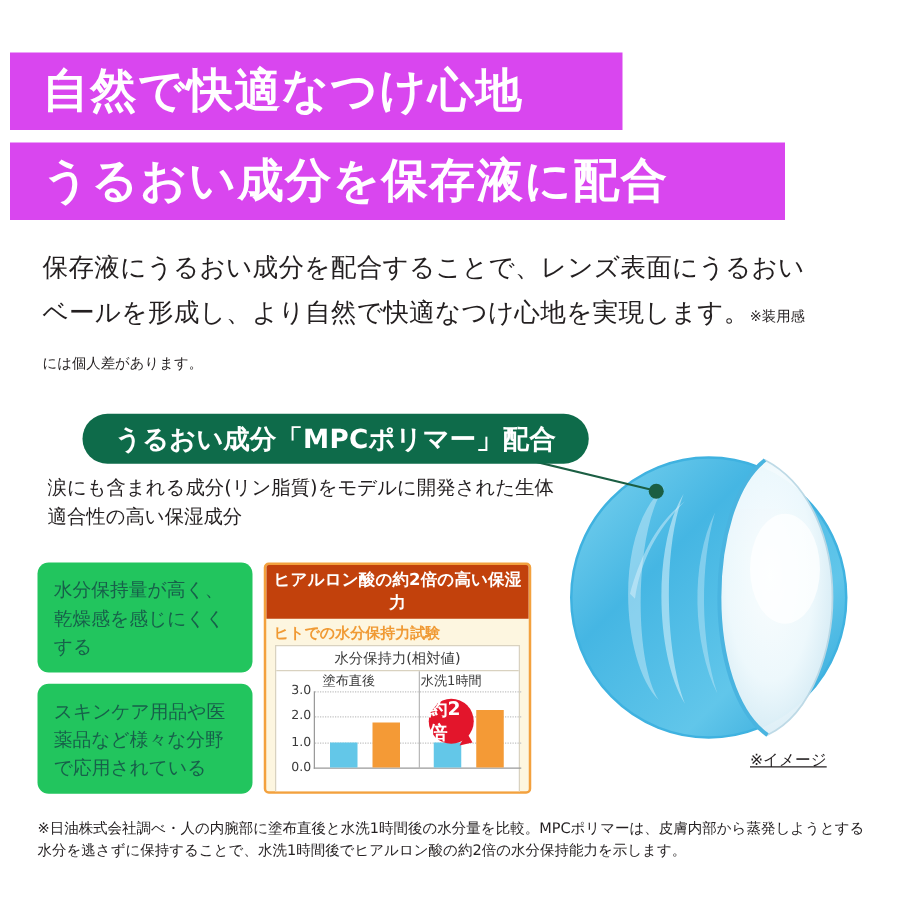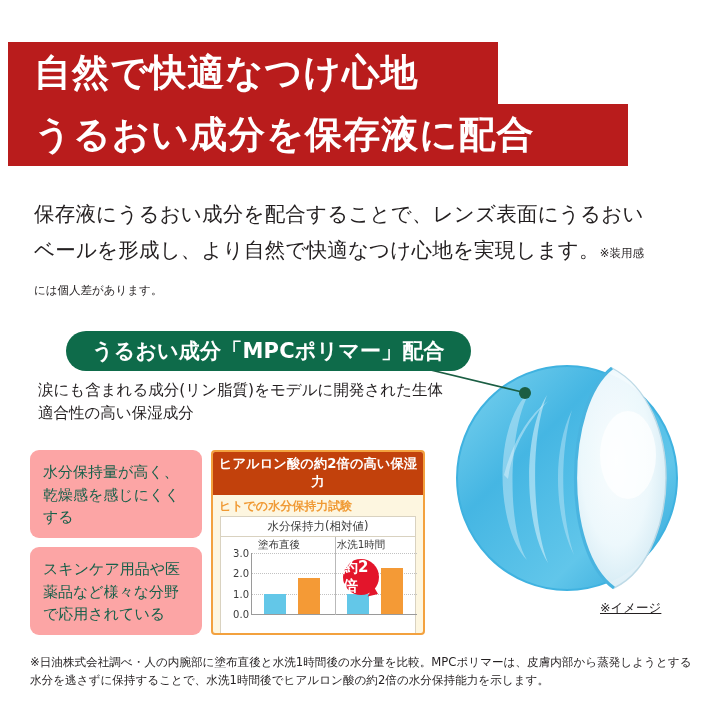--- a/index.html
+++ b/index.html
@@ -9,30 +9,30 @@
     font-family:"DejaVu Sans","Liberation Sans",sans-serif;
     color:#231f20;
     overflow:hidden;
     position:relative;
   }
   #page{position:relative;width:720px;height:720px;}
 
   
   .headline-bar{
     position:absolute;
-    background:#b91c1c;
+    background:#d946ef;
     color:#ffffff;
     font-weight:700;
     letter-spacing:0.03em;
     display:flex;align-items:center;
     padding-left:26px;
     box-sizing:border-box;
   }
   #headline-1{left:8px;top:42px;width:490px;height:62px;font-size:37px;}
-  #headline-2{left:8px;top:104px;width:620px;height:62px;font-size:37px;}
+  #headline-2{left:8px;top:114px;width:620px;height:62px;font-size:37px;}
 
   
   #lead{
     position:absolute;left:34px;top:196px;width:620px;
     font-size:20.5px;line-height:1.78;color:#231f20;letter-spacing:0.01em;
   }
   #lead .note{font-size:11.5px;letter-spacing:0;}
 
   
   #mpc-pill{
@@ -47,21 +47,21 @@
   #leader-svg{position:absolute;left:0;top:320px;width:720px;height:120px;z-index:3;}
 
   #mpc-desc{
     position:absolute;left:38px;top:379px;width:420px;
     font-size:15.5px;line-height:1.5;color:#231f20;
   }
 
   
   .feature-box{
     position:absolute;left:30px;width:172px;
-    background:#fca5a5;
+    background:#22c55e;
     border-radius:9px;
     color:#17604a;
     font-size:15px;line-height:1.5;
     padding:11px 13px;
     box-sizing:border-box;
   }
   #feature-0{top:450px;height:88px;}
   #feature-1{top:547px;height:88px;}
 
   

